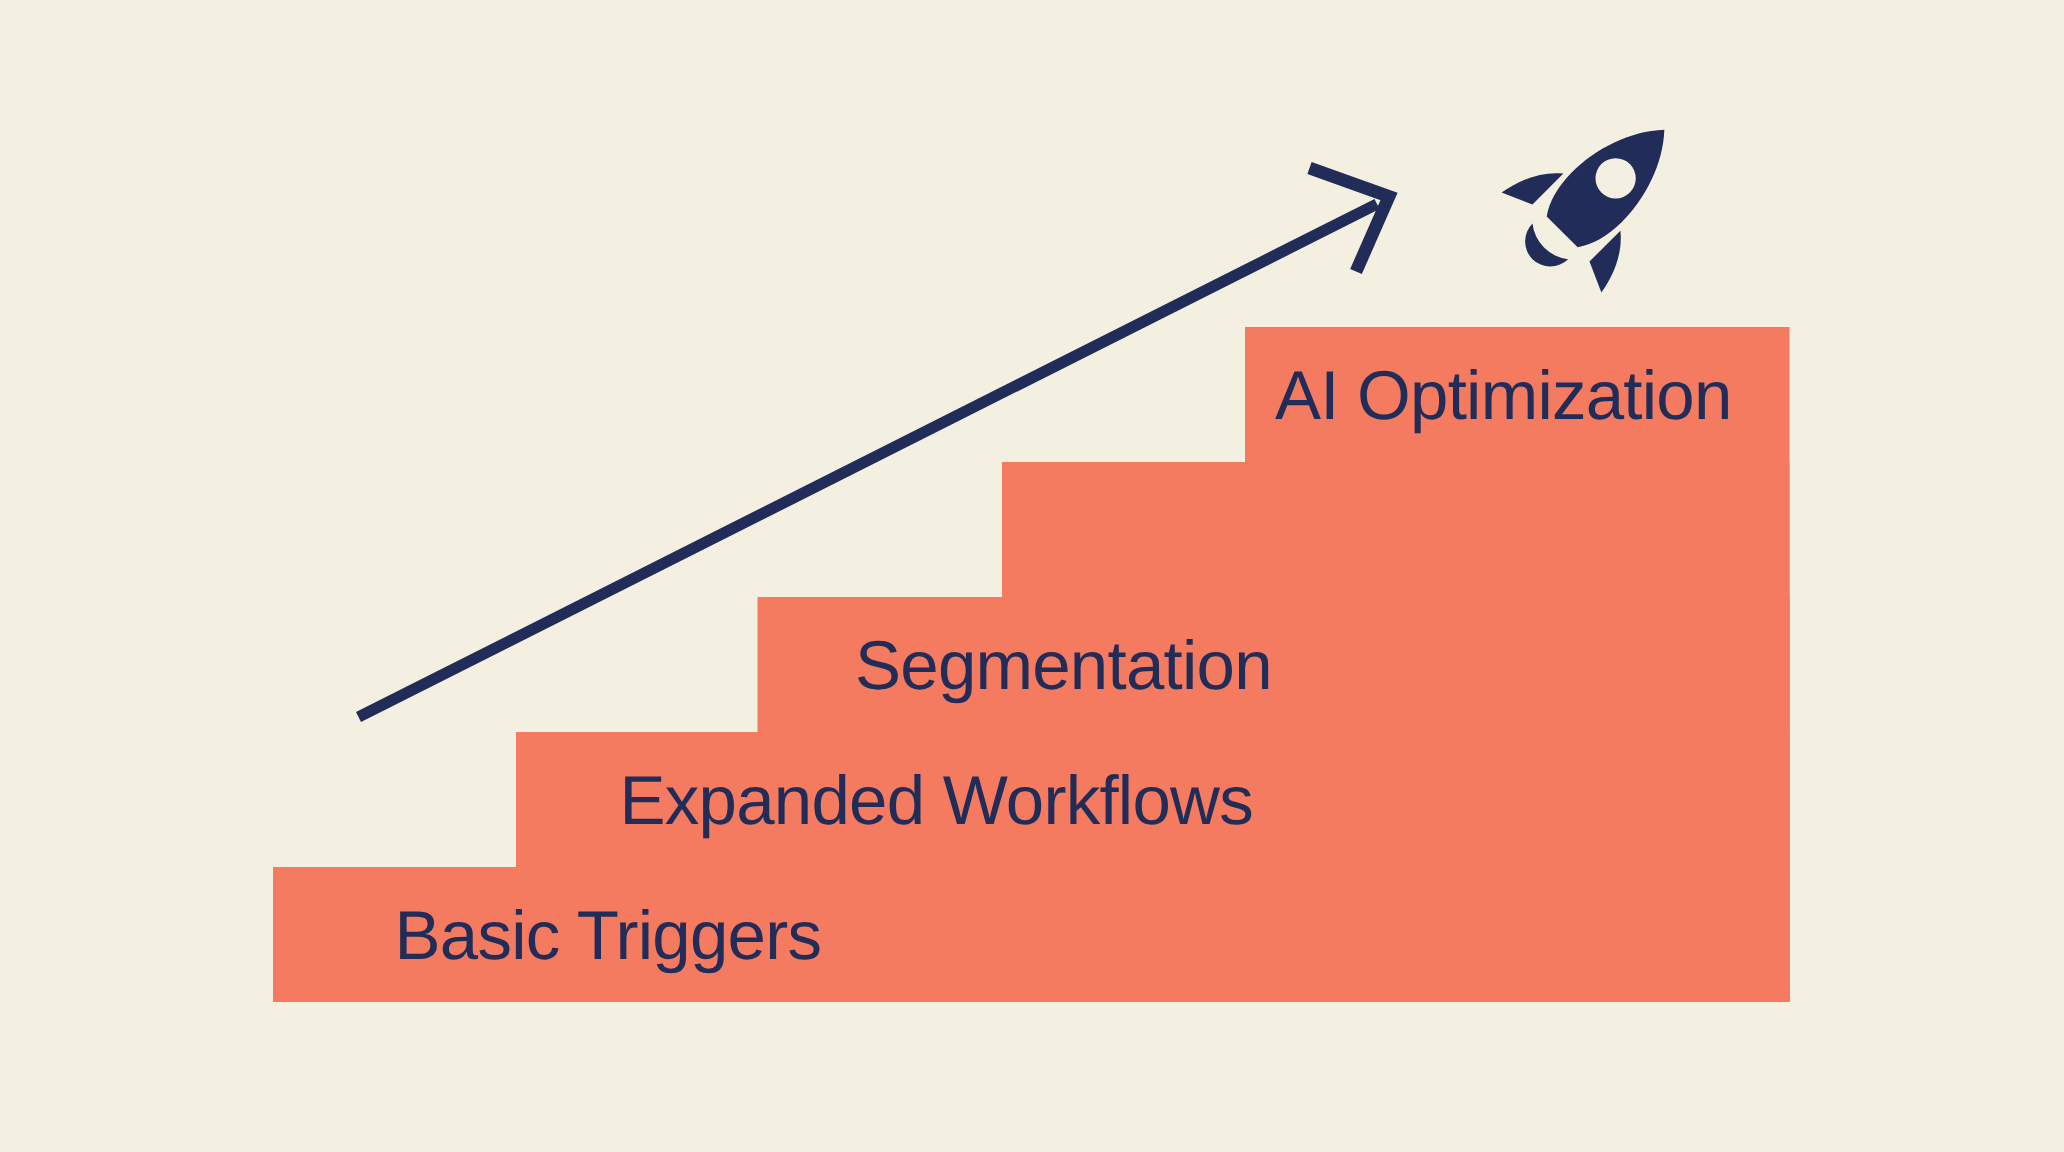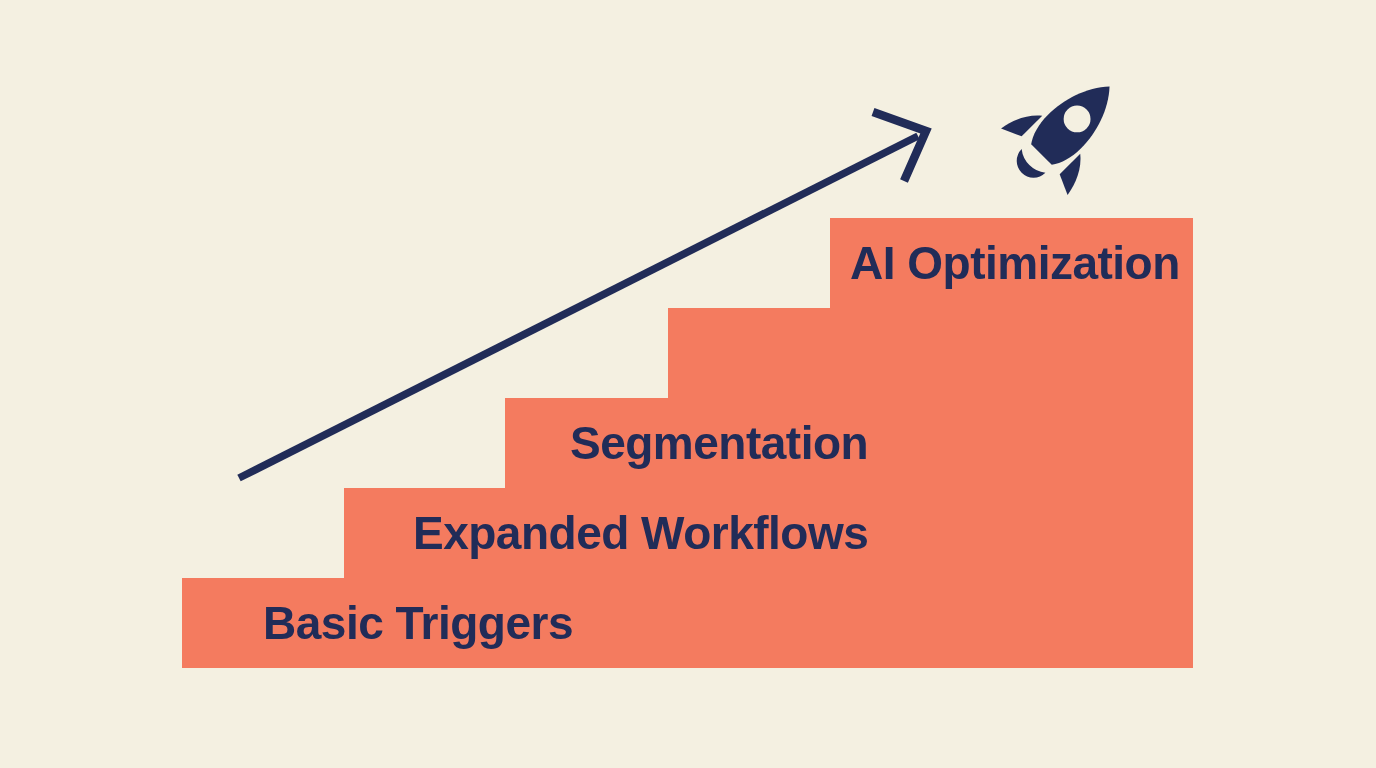--- a/index.html
+++ b/index.html
@@ -17,21 +17,21 @@
     position:absolute;background:var(--step);
   }
   
   .step.s1{left:182px;top:578px;width:1011px;height:90px;}
   .step.s2{left:344px;top:488px;width:849px;height:180px;}
   .step.s3{left:505px;top:398px;width:688px;height:270px;}
   .step.s4{left:668px;top:308px;width:525px;height:360px;}
   .step.s5{left:830px;top:218px;width:363px;height:450px;}
   .step-label{
     position:absolute;height:90px;display:flex;align-items:center;
-    color:var(--ink);font-weight:700;font-size:46px;letter-spacing:-0.5px;
+    color:var(--ink);font-weight:400;font-size:46px;letter-spacing:-0.5px;
     white-space:nowrap;
   }
   .step-label.l1{left:263px;top:578px;}
   .step-label.l2{left:413px;top:488px;}
   .step-label.l3{left:570px;top:398px;}
   .step-label.l4{left:740px;top:308px;}
   .step-label.l5{left:850px;top:218px;}
   .overlay{
     position:absolute;left:0;top:0;width:1376px;height:768px;pointer-events:none;
   }

